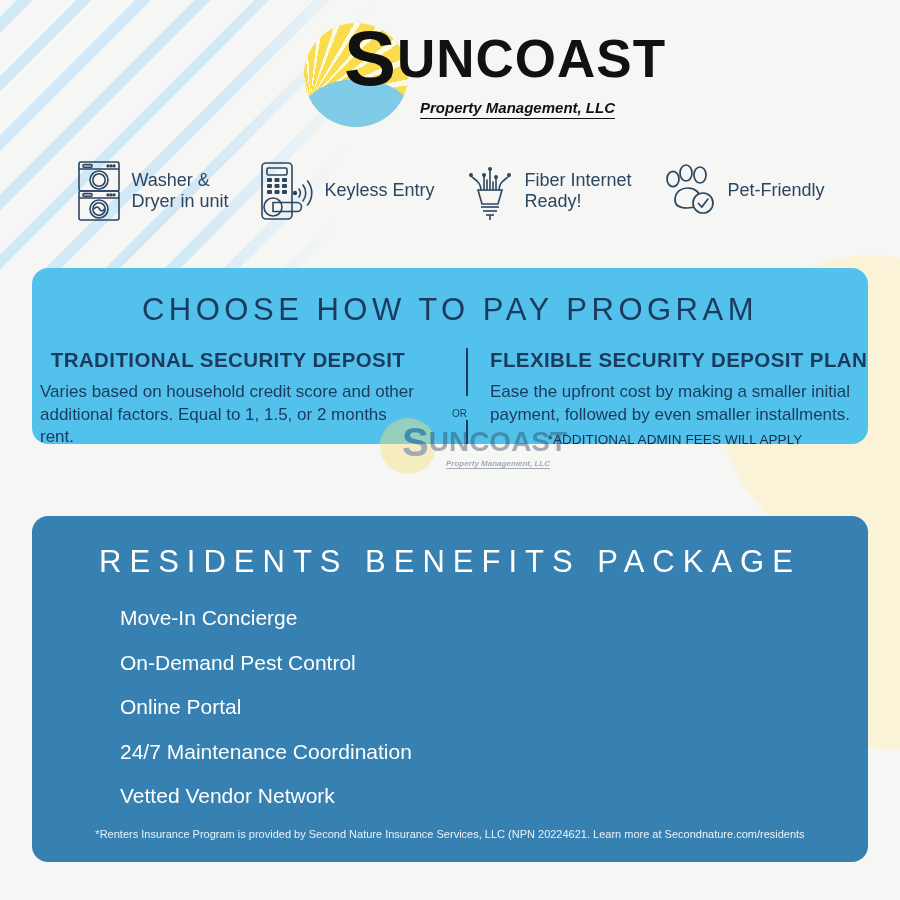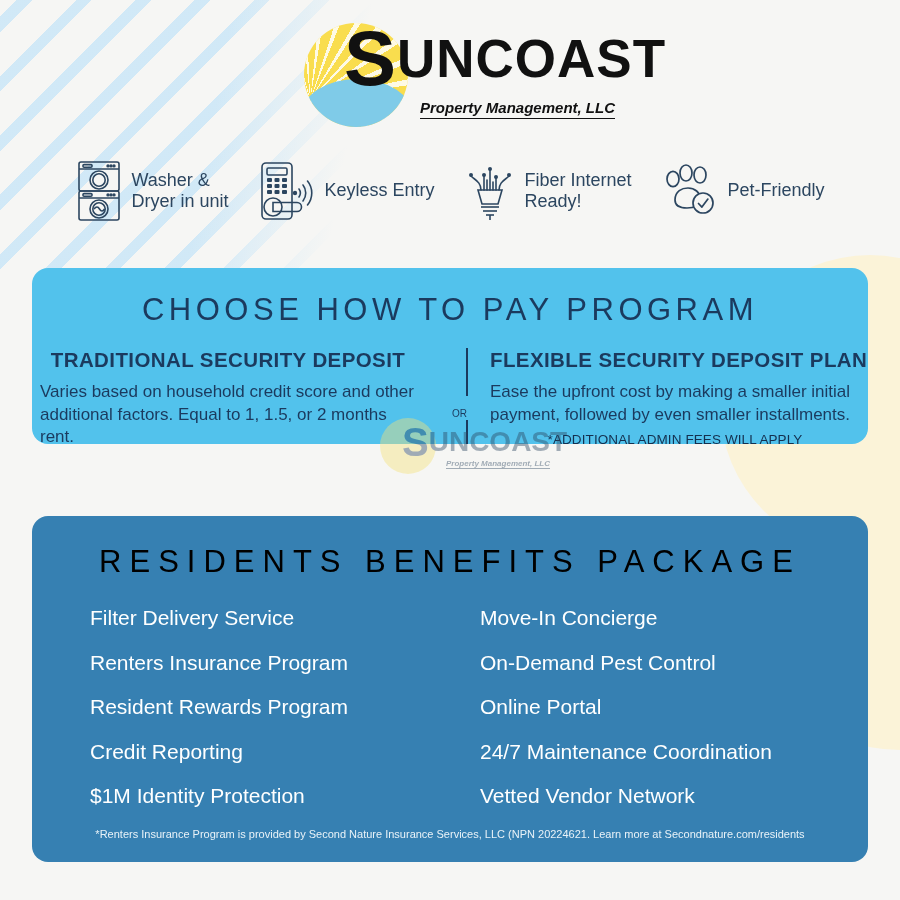--- a/index.html
+++ b/index.html
@@ -265,21 +265,21 @@
     width: 836px; height: 346px;
     background: #3680b2;
     border-radius: 16px;
   }
   .res-title {
     text-align: center;
     margin-top: 28px;
     font-family: "Liberation Sans", sans-serif;
     font-size: 31px;
     letter-spacing: 8px;
-    color: #000000;
+    color: #ffffff;
     white-space: nowrap;
   }
   .res-cols {
     display: flex;
     margin-top: 26px;
     padding: 0 58px;
   }
   .res-col { width: 50%; box-sizing: border-box; }
   .res-col.right { padding-left: 30px; }
   .res-item {
@@ -448,27 +448,20 @@
     <div class="wm-text"><span class="big-s">S</span><span>UNCOAST</span></div>
     <div class="wm-tag">Property Management, LLC</div>
   </div>
 
   <div class="res-panel">
 
     <div class="res-title">RESIDENTS BENEFITS PACKAGE</div>
 
     <div class="res-cols">
 
-      <div class="res-col left">
-        <div class="res-item">Filter Delivery Service</div>
-        <div class="res-item">Renters Insurance Program</div>
-        <div class="res-item">Resident Rewards Program</div>
-        <div class="res-item">Credit Reporting</div>
-        <div class="res-item">$1M Identity Protection</div>
-      </div>
 
       <div class="res-col right">
         <div class="res-item">Move-In Concierge</div>
         <div class="res-item">On-Demand Pest Control</div>
         <div class="res-item">Online Portal</div>
         <div class="res-item">24/7 Maintenance Coordination</div>
         <div class="res-item">Vetted Vendor Network</div>
       </div>
 
     </div>

